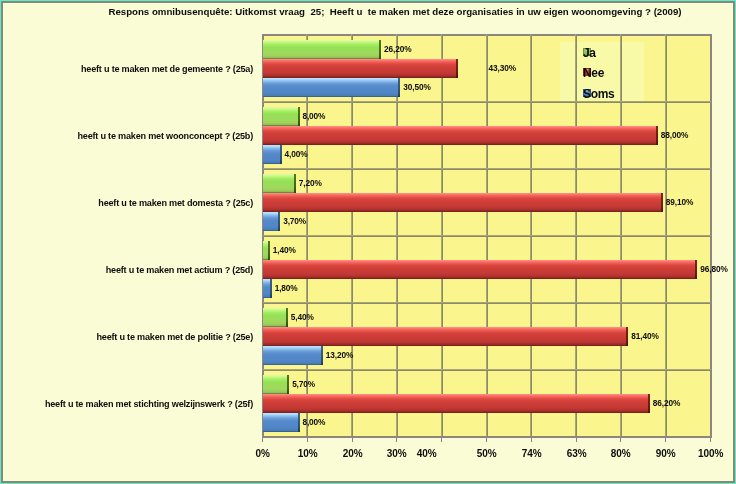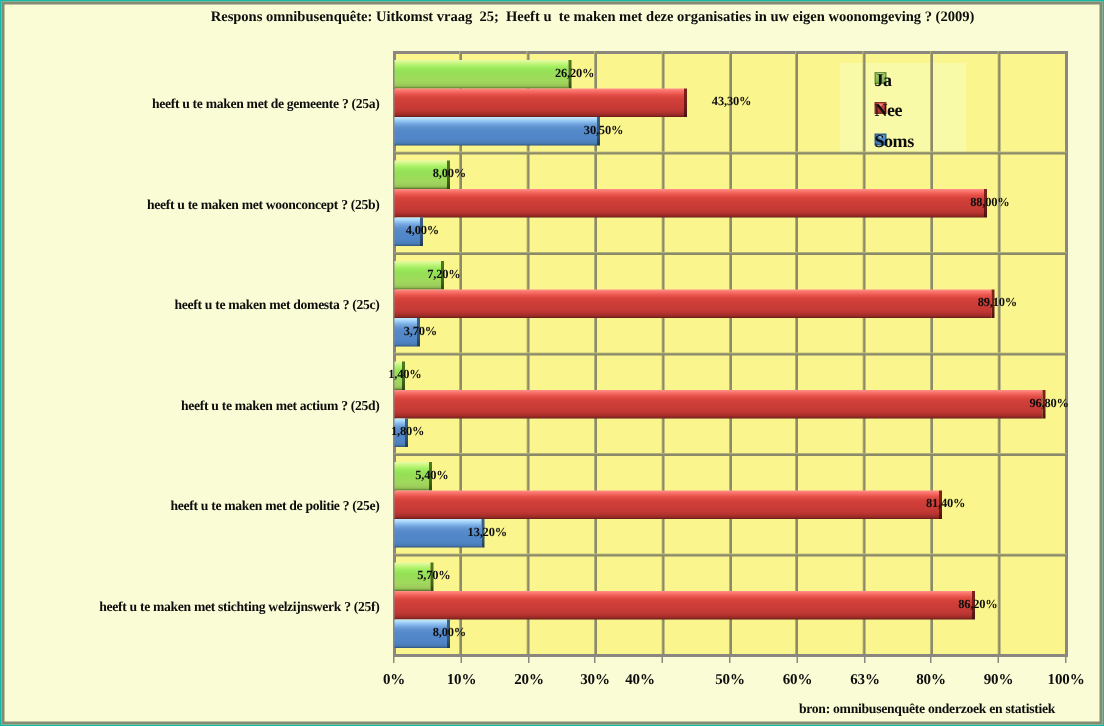--- a/index.html
+++ b/index.html
@@ -1,33 +1,33 @@
 <!DOCTYPE html>
 <html><head>
 <meta charset="utf-8">
 <style>
   html,body{margin:0;padding:0;background:#ffffff;}
-  #page{position:relative;width:736px;height:484px;overflow:hidden;background:#14b8a6;
-        font-family:Liberation Serif, serif;
+  #page{position:relative;width:736px;height:484px;overflow:hidden;background:#5eead4;
+        font-family:Liberation Sans, sans-serif;
         -webkit-font-smoothing:antialiased;}
 
   .frame{position:absolute;left:1px;top:1px;width:730px;height:478px;
          border:2px solid #868a72;background:#fafcd5;}
 
   .title{position:absolute;left:0;top:6px;width:790px;text-align:center;
          font-size:9.7px;font-weight:bold;color:#0d0d0d;letter-spacing:-0.01px;
          line-height:12px;white-space:pre;}
 
   
   .plotbg{position:absolute;left:262px;top:34px;width:450px;height:404px;
         background:#faf58d;z-index:0;}
   .plot{position:absolute;left:262.5px;top:34px;width:448px;height:402px;z-index:3;}
   .plot-border{position:absolute;left:262px;top:34px;width:450px;height:404px;
         border:2px solid #8b8680;box-sizing:border-box;pointer-events:none;z-index:2;}
-  .labels{position:absolute;left:246px;top:34px;width:448px;height:402px;z-index:5;}
+  .labels{position:absolute;left:260px;top:34px;width:448px;height:402px;z-index:5;}
 
   .vgrid{position:absolute;top:0;width:2px;height:402px;background:linear-gradient(to right,#c5c37c,#8b8a6a 50%,#8b8a6a 100%);}
   .hgrid{position:absolute;left:0;width:448px;height:2px;background:linear-gradient(to bottom,#c5c37c,#8b8a6a 50%,#8b8a6a 100%);}
 
   .tick{position:absolute;top:436px;width:1px;height:6px;background:#8b8680;}
   .xlab{position:absolute;top:448px;font-size:10px;font-weight:bold;color:#0d0d0d;
         text-align:center;width:60px;margin-left:-29.3px;letter-spacing:-0.1px;}
 
   .catlab{position:absolute;right:483px;font-size:9.1px;font-weight:bold;color:#0d0d0d;
           white-space:nowrap;text-align:right;letter-spacing:-0.21px;}
@@ -187,21 +187,21 @@
       <div class="xlab" style="left: 307px;">10%</div>
       <div class="tick" style="left: 352px;"></div>
       <div class="xlab" style="left: 352px;">20%</div>
       <div class="tick" style="left: 396px;"></div>
       <div class="xlab" style="left: 396px;">30%</div>
       <div class="tick" style="left: 441px;"></div>
       <div class="xlab" style="left: 426px;">40%</div>
       <div class="tick" style="left: 486px;"></div>
       <div class="xlab" style="left: 486px;">50%</div>
       <div class="tick" style="left: 531px;"></div>
-      <div class="xlab" style="left: 531px;">60%</div>
+      <div class="xlab" style="left: 531px;">74%</div>
       <div class="tick" style="left: 576px;"></div>
       <div class="xlab" style="left: 576px;">63%</div>
       <div class="tick" style="left: 620px;"></div>
       <div class="xlab" style="left: 620px;">80%</div>
       <div class="tick" style="left: 665px;"></div>
       <div class="xlab" style="left: 665px;">90%</div>
       <div class="tick" style="left: 710px;"></div>
       <div class="xlab" style="left: 710px;">100%</div>
     </div>
   <div id="cats">
@@ -228,14 +228,13 @@
         <div class="lt">Nee</div>
       </div>
       <div class="row" style="top: 46.5px;">
         <div class="sw" style="background: rgb(49, 97, 142);">
           <i style="background: linear-gradient(rgb(90, 149, 205) 0%, rgb(78, 138, 197) 45%, rgb(70, 130, 189) 75%, rgb(61, 118, 174) 100%); inset: 1px;"></i>
           <i class="hl" style="border-top-color: rgb(168, 213, 244);"></i>
         </div>
         <div class="lt">Soms</div>
       </div>
     </div>
-  <div class="source">bron: omnibusenquête onderzoek en statistiek</div>
 </div>
 
 </body></html>

